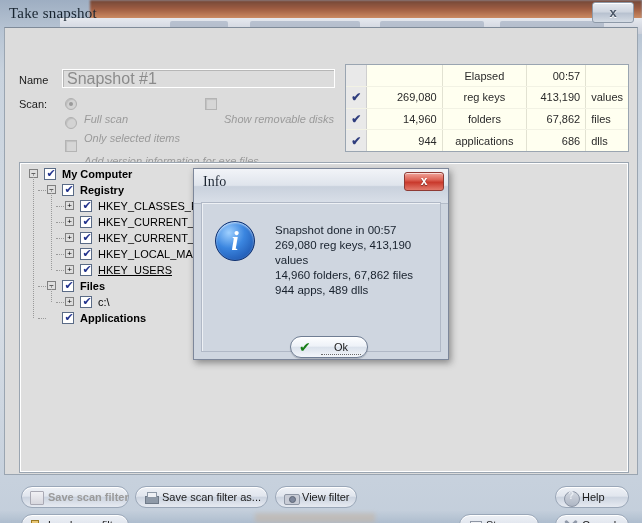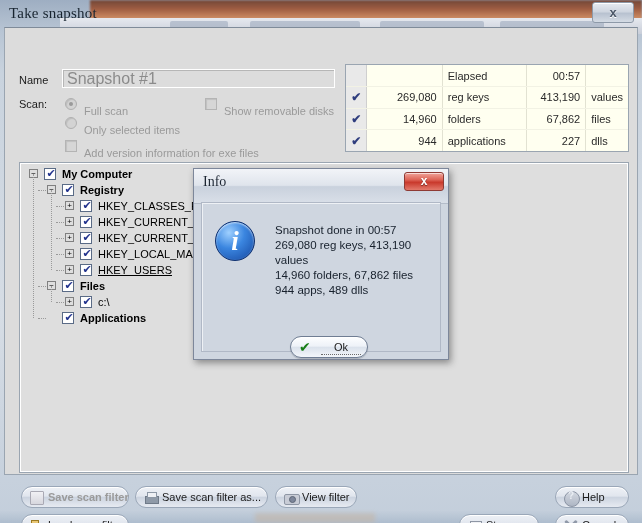--- a/index.html
+++ b/index.html
@@ -113,21 +113,21 @@
     width:12px; height:12px; border-radius:50%;
     background:#d3d3d3;
     border:1px solid #b0b0b0;
     box-shadow:inset 1px 1px 1px #bdbdbd;
   }
   .radio.sel::after {
     content:""; position:absolute; left:3px; top:3px;
     width:4px; height:4px; border-radius:50%;
     background:#9a9a9a;
   }
-  .radio-row .t, .check-row .t { position:absolute; left:19px; top:8px; white-space:nowrap; }
+  .radio-row .t, .check-row .t { position:absolute; left:19px; top:16px; white-space:nowrap;font-style:italic; }
   .chk-sq {
     position:absolute; left:0; top:1px;
     width:12px; height:12px;
     background:#d6d6d6;
     border:1px solid #b4b4b4;
     box-shadow:inset 1px 1px 1px #c0c0c0;
   }
 
   #row-fullscan { left:60px; top:69px; }
   #row-onlysel  { left:60px; top:88px; }
@@ -152,21 +152,21 @@
     height:20px;
     background:#fffff0;
   }
   #stats tr:last-child td { border-bottom:none; }
   #stats td.ck {
     width:22px; background:#e9e9e9; border-right:1px solid #cfcfcf;
     text-align:center; padding:0;
     color:#2f3d7e; font-size:12px; font-weight:bold;
   }
   #stats td.num { text-align:right; width:78px; }
-  #stats td.unit { text-align:left; width:86px; }
+  #stats td.unit { text-align:center; width:86px; }
   #stats td.num2 { text-align:right; width:60px; }
   #stats td.unit2 { text-align:left; border-right:none; }
 
   
   #tree-panel {
     position:absolute; left:14px; top:134px; width:610px; height:311px;
     background:#dedede;
     border:1px solid #9aa5b1;
     box-shadow:inset 1px 1px 0 #fff, inset -1px -1px 0 #fff;
     overflow:hidden;
@@ -398,21 +398,21 @@
                 <td class="ck">✔</td>
                 <td class="num">14,960</td>
                 <td class="unit">folders</td>
                 <td class="num2">67,862</td>
                 <td class="unit2">files</td>
               </tr>
               <tr>
                 <td class="ck">✔</td>
                 <td class="num">944</td>
                 <td class="unit">applications</td>
-                <td class="num2">227</td>
+                <td class="num2">686</td>
                 <td class="unit2">dlls</td>
               </tr>
             </tbody>
         </table>
       </div>
 
       <div id="tree-panel">
         <div id="tree-inner">
             <div class="titem b" style="left: 9px; top: 3px;">
               <span class="exp">−</span>

